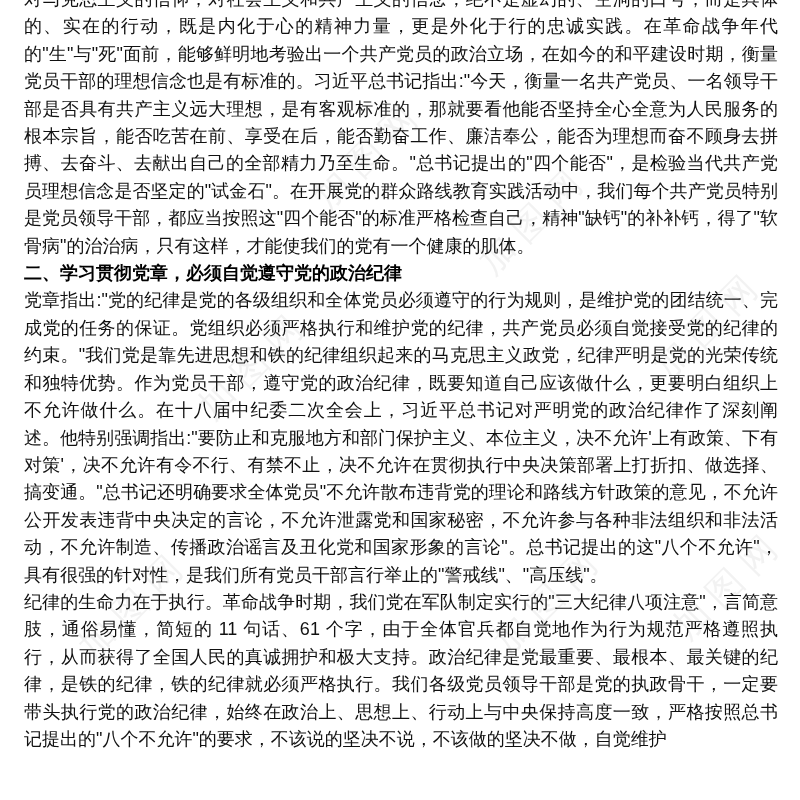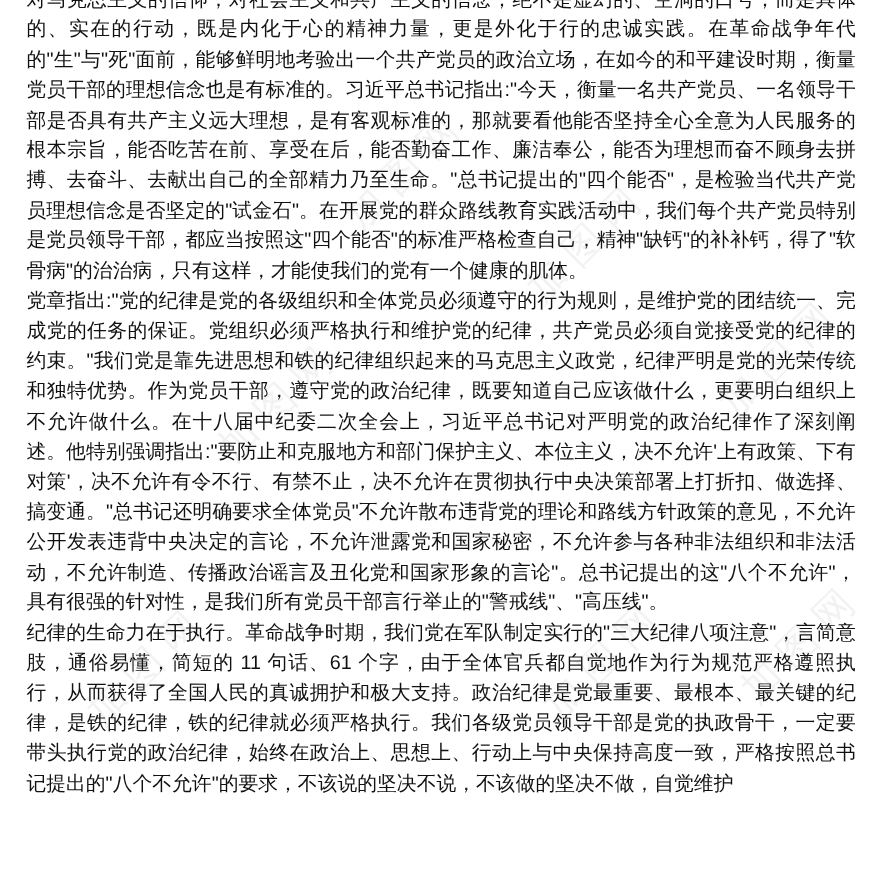--- a/index.html
+++ b/index.html
@@ -69,17 +69,18 @@
     <span class="wm wm2">加图网</span>
     <span class="wm wm3">加图网</span>
     <span class="wm wm4">加图网</span>
     <span class="wm wm5">加图网</span>
     <span class="wm wm6">加图网</span>
     <span class="wm wm7">加图网</span>
   </div>
 
   <div class="content">
     <p>对马克思主义的信仰，对社会主义和共产主义的信念，绝不是虚幻的、空洞的口号，而是具体的、实在的行动，既是内化于心的精神力量，更是外化于行的忠诚实践。在革命战争年代的"生"与"死"面前，能够鲜明地考验出一个共产党员的政治立场，在如今的和平建设时期，衡量党员干部的理想信念也是有标准的。习近平总书记指出:"今天，衡量一名共产党员、一名领导干部是否具有共产主义远大理想，是有客观标准的，那就要看他能否坚持全心全意为人民服务的根本宗旨，能否吃苦在前、享受在后，能否勤奋工作、廉洁奉公，能否为理想而奋不顾身去拼搏、去奋斗、去献出自己的全部精力乃至生命。"总书记提出的"四个能否"，是检验当代共产党员理想信念是否坚定的"试金石"。在开展党的群众路线教育实践活动中，我们每个共产党员特别是党员领导干部，都应当按照这"四个能否"的标准严格检查自己，精神"缺钙"的补补钙，得了"软骨病"的治治病，只有这样，才能使我们的党有一个健康的肌体。</p>
+    <h2>二、学习贯彻党章，必须自觉遵守党的政治纪律</h2>
     <p>党章指出:"党的纪律是党的各级组织和全体党员必须遵守的行为规则，是维护党的团结统一、完成党的任务的保证。党组织必须严格执行和维护党的纪律，共产党员必须自觉接受党的纪律的约束。"我们党是靠先进思想和铁的纪律组织起来的马克思主义政党，纪律严明是党的光荣传统和独特优势。作为党员干部，遵守党的政治纪律，既要知道自己应该做什么，更要明白组织上不允许做什么。在十八届中纪委二次全会上，习近平总书记对严明党的政治纪律作了深刻阐述。他特别强调指出:"要防止和克服地方和部门保护主义、本位主义，决不允许'上有政策、下有对策'，决不允许有令不行、有禁不止，决不允许在贯彻执行中央决策部署上打折扣、做选择、搞变通。"总书记还明确要求全体党员"不允许散布违背党的理论和路线方针政策的意见，不允许公开发表违背中央决定的言论，不允许泄露党和国家秘密，不允许参与各种非法组织和非法活动，不允许制造、传播政治谣言及丑化党和国家形象的言论"。总书记提出的这"八个不允许"，具有很强的针对性，是我们所有党员干部言行举止的"警戒线"、"高压线"。</p>
     <p>纪律的生命力在于执行。革命战争时期，我们党在军队制定实行的"三大纪律八项注意"，言简意肢，通俗易懂，简短的 11 句话、61 个字，由于全体官兵都自觉地作为行为规范严格遵照执行，从而获得了全国人民的真诚拥护和极大支持。政治纪律是党最重要、最根本、最关键的纪律，是铁的纪律，铁的纪律就必须严格执行。我们各级党员领导干部是党的执政骨干，一定要带头执行党的政治纪律，始终在政治上、思想上、行动上与中央保持高度一致，严格按照总书记提出的"八个不允许"的要求，不该说的坚决不说，不该做的坚决不做，自觉维护</p>
   </div>
 
 </div>
 
 </body></html>

